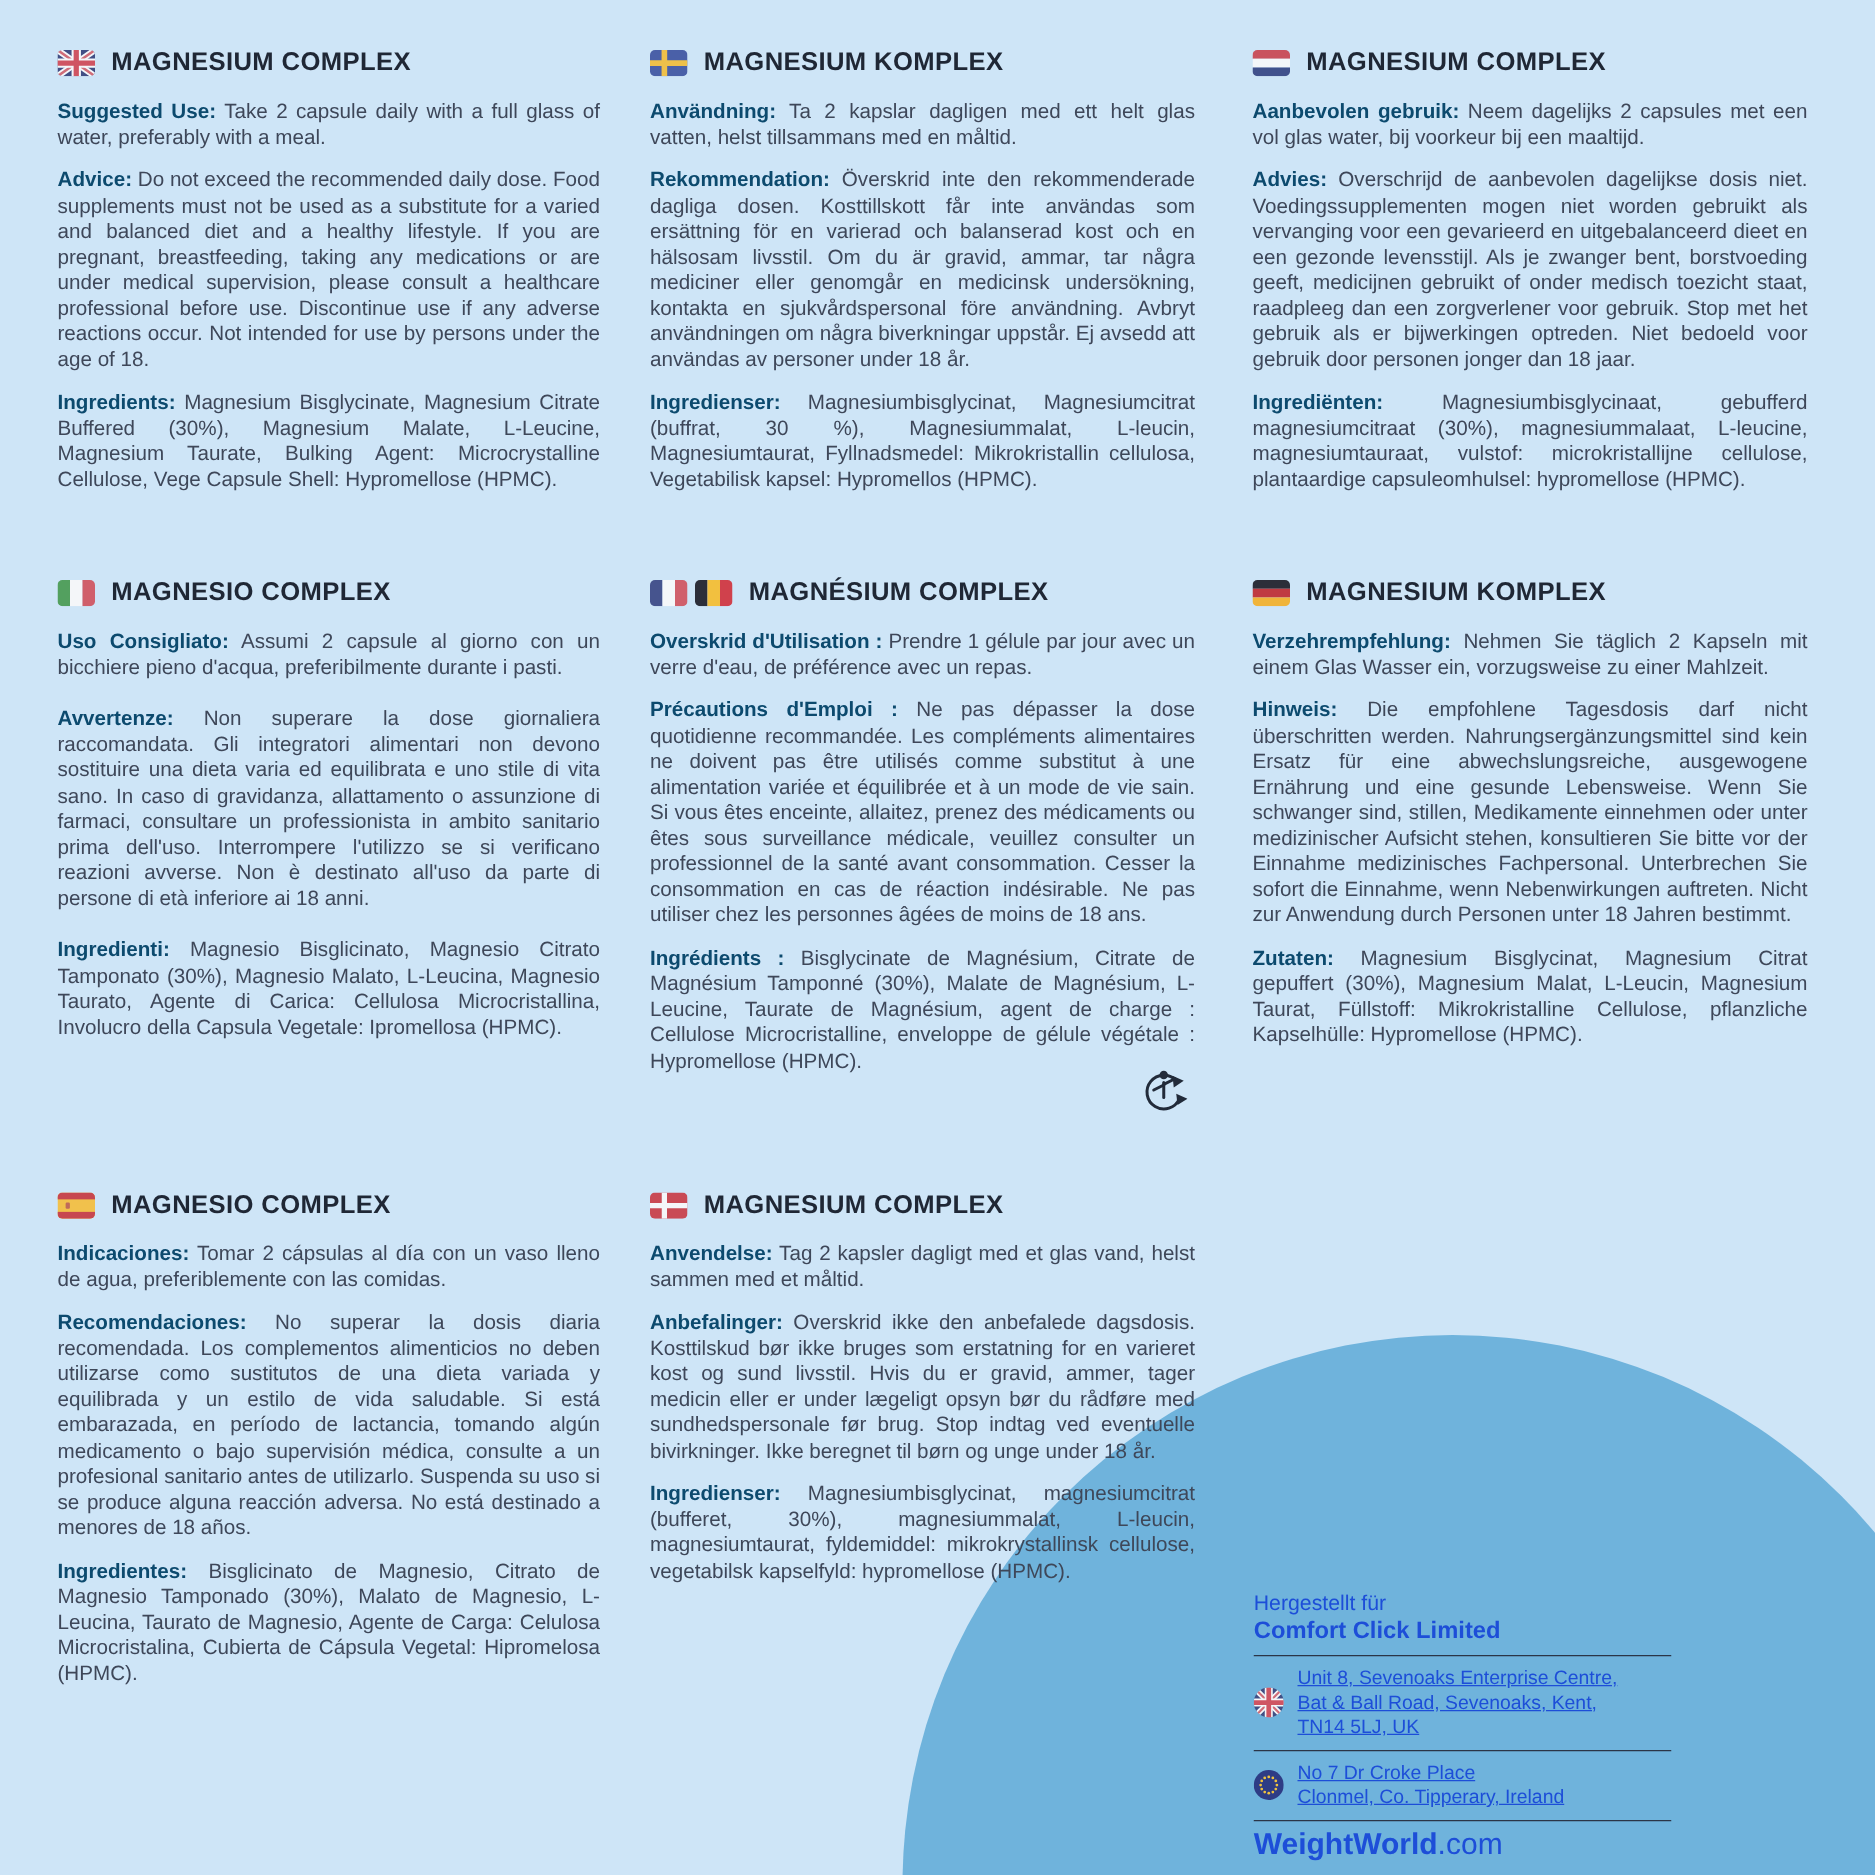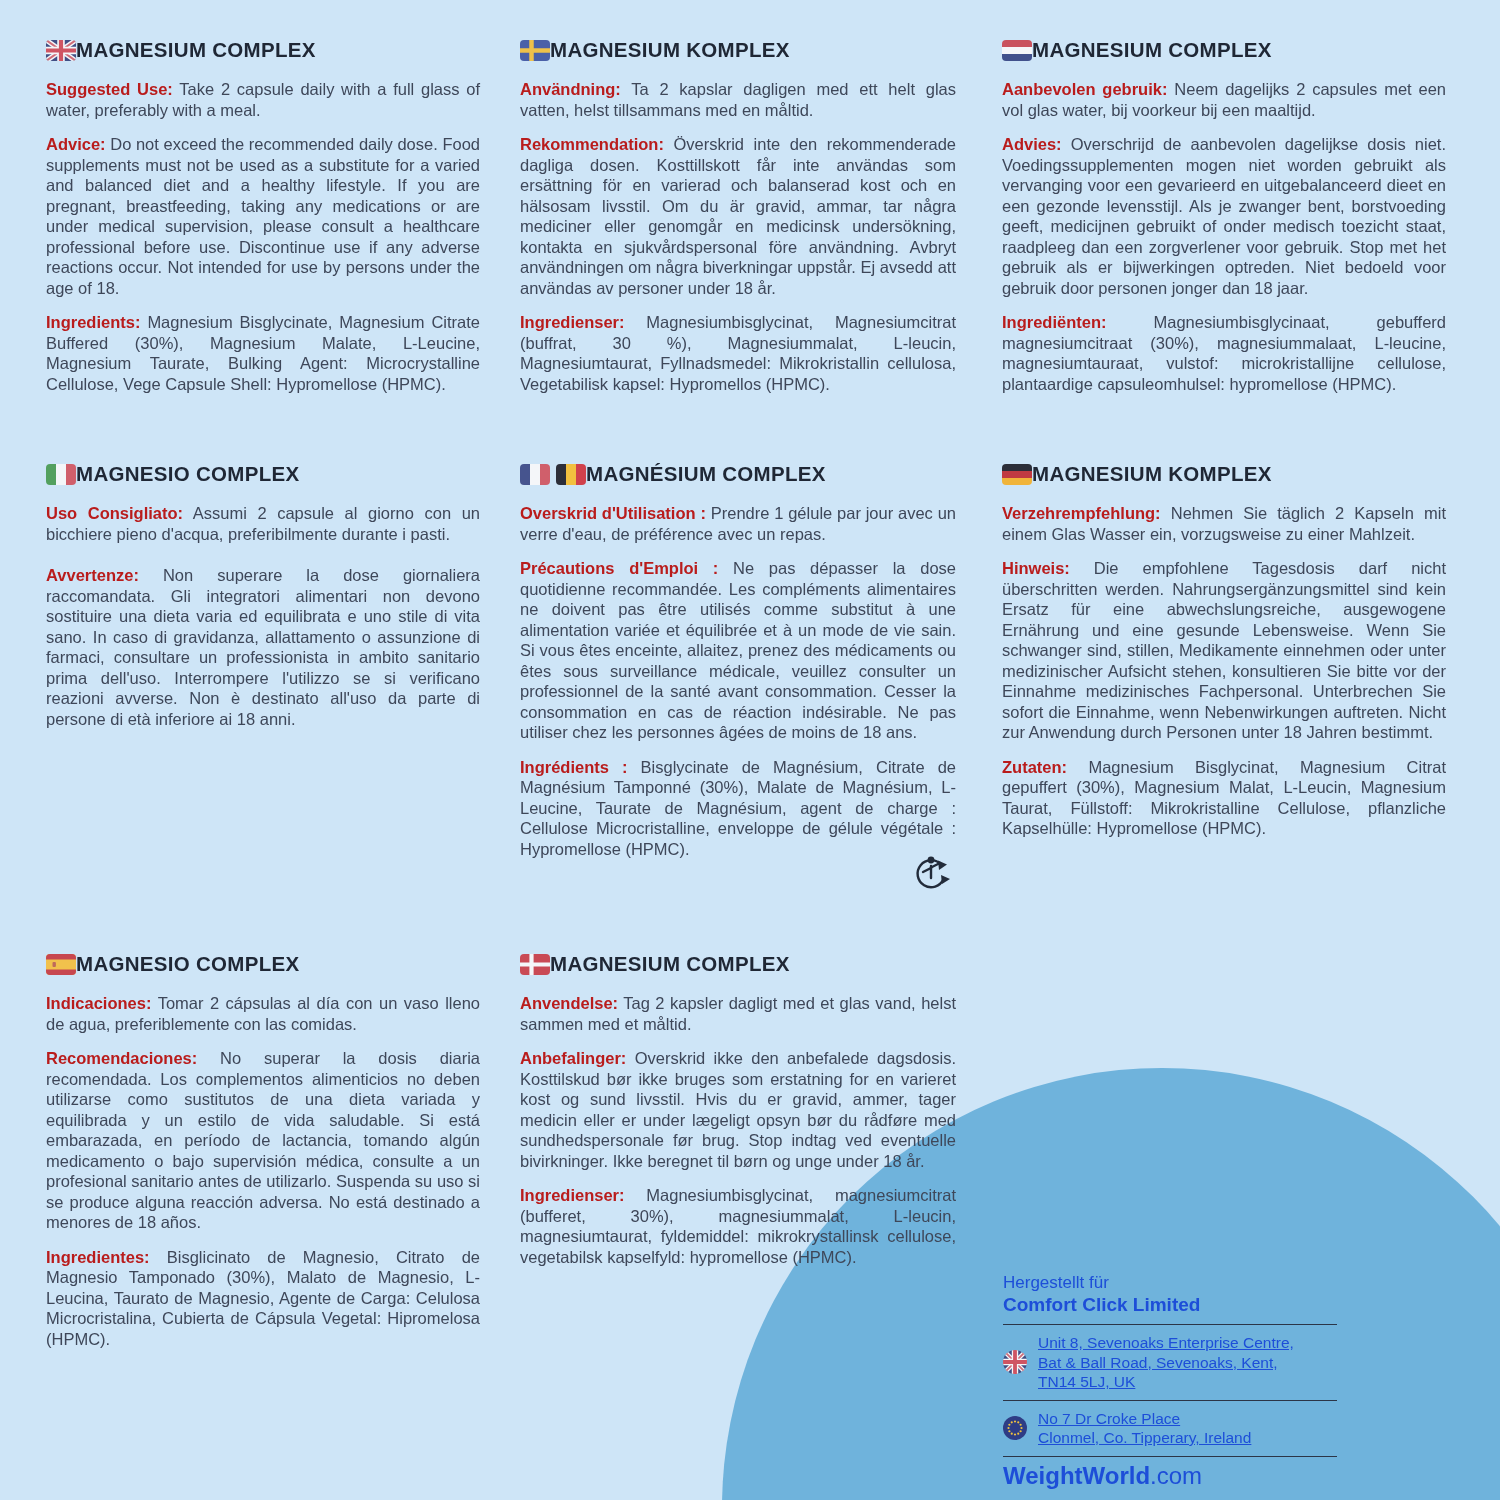--- a/index.html
+++ b/index.html
@@ -6,32 +6,32 @@
   #label {
     position:relative; width:1500px; height:1500px; overflow:hidden;
     background:#cee5f7; font-family:"Liberation Sans", sans-serif;
     color:#3e4759;
   }
   .circle {
     position:absolute; left:722px; top:1068px; width:880px; height:880px;
     border-radius:50%; background:#6fb3dc;
   }
   .sec { position:absolute; }
-  .sec-head { display:flex; align-items:center; margin-bottom:17px; }
+  .sec-head { display:flex; align-items:center; gap:13px; margin-bottom:17px; }
   .sec-head h2 {
     margin:0; font-size:20.5px; font-weight:bold; letter-spacing:.3px;
     color:#1f2735; white-space:nowrap;
   }
   .flags { display:flex; gap:6px; align-items:center; }
   .flag svg { display:block; }
   .para {
     margin:0 0 14px 0; font-size:16.5px; line-height:20.5px;
     text-align:justify; color:#3e4759;
   }
-  .para strong { color:#b91c1c; }
+  .para strong { color:#0c4a6e; }
   .roomy .para { margin-bottom:21px; }
   .gap-top { }
   .triman { position:absolute; right:6px; top:392px; }
   .footer { position:absolute; left:1003px; top:1272px; width:334px; color:#1d4ed8; }
   .f-madefor { font-size:17px; line-height:21px; }
   .f-company { font-size:19px; line-height:24px; font-weight:bold; }
   .f-divider { border:none; border-top:1.5px solid #2b3547; margin:7px 0; }
   .f-row { display:flex; gap:11px; align-items:center; padding:1px 0;text-decoration:underline; }
   .f-flag { flex:0 0 24px; display:flex; }
   .f-addr { font-size:15.5px; line-height:19.5px; }
@@ -137,20 +137,21 @@
                 <rect width="10" height="21" x="10" fill="#f4f6f9"></rect>
                 <rect width="10" height="21" x="20" fill="#d05f6b"></rect>
               </g>
             </svg>
       </span>
         </span>
       <h2>MAGNESIO COMPLEX</h2>
     </div>
     <p class="para"><strong>Uso Consigliato:</strong> <span>Assumi 2 capsule al giorno con un bicchiere pieno d'acqua, preferibilmente durante i pasti.</span></p>
     <p class="para"><strong>Avvertenze:</strong> <span>Non superare la dose giornaliera raccomandata. Gli integratori alimentari non devono sostituire una dieta varia ed equilibrata e uno stile di vita sano. In caso di gravidanza, allattamento o assunzione di farmaci, consultare un professionista in ambito sanitario prima dell'uso. Interrompere l'utilizzo se si verificano reazioni avverse. Non è destinato all'uso da parte di persone di età inferiore ai 18 anni.</span></p>
+    <p class="para"><strong>Ingredienti:</strong> <span>Magnesio Bisglicinato, Magnesio Citrato Tamponato (30%), Magnesio Malato, L-Leucina, Magnesio Taurato, Agente di Carica: Cellulosa Microcristallina, Involucro della Capsula Vegetale: Ipromellosa (HPMC).</span></p>
   </section>
 
   <section class="sec" style="left:520px;top:462px;width:436px">
     <div class="sec-head">
       <span class="flags">
         <span class="flag">
           <svg width="30" height="21" viewBox="0 0 30 21">
               <defs>
                 <clipPath id="cFR">
                   <rect width="30" height="21" rx="4"></rect>

